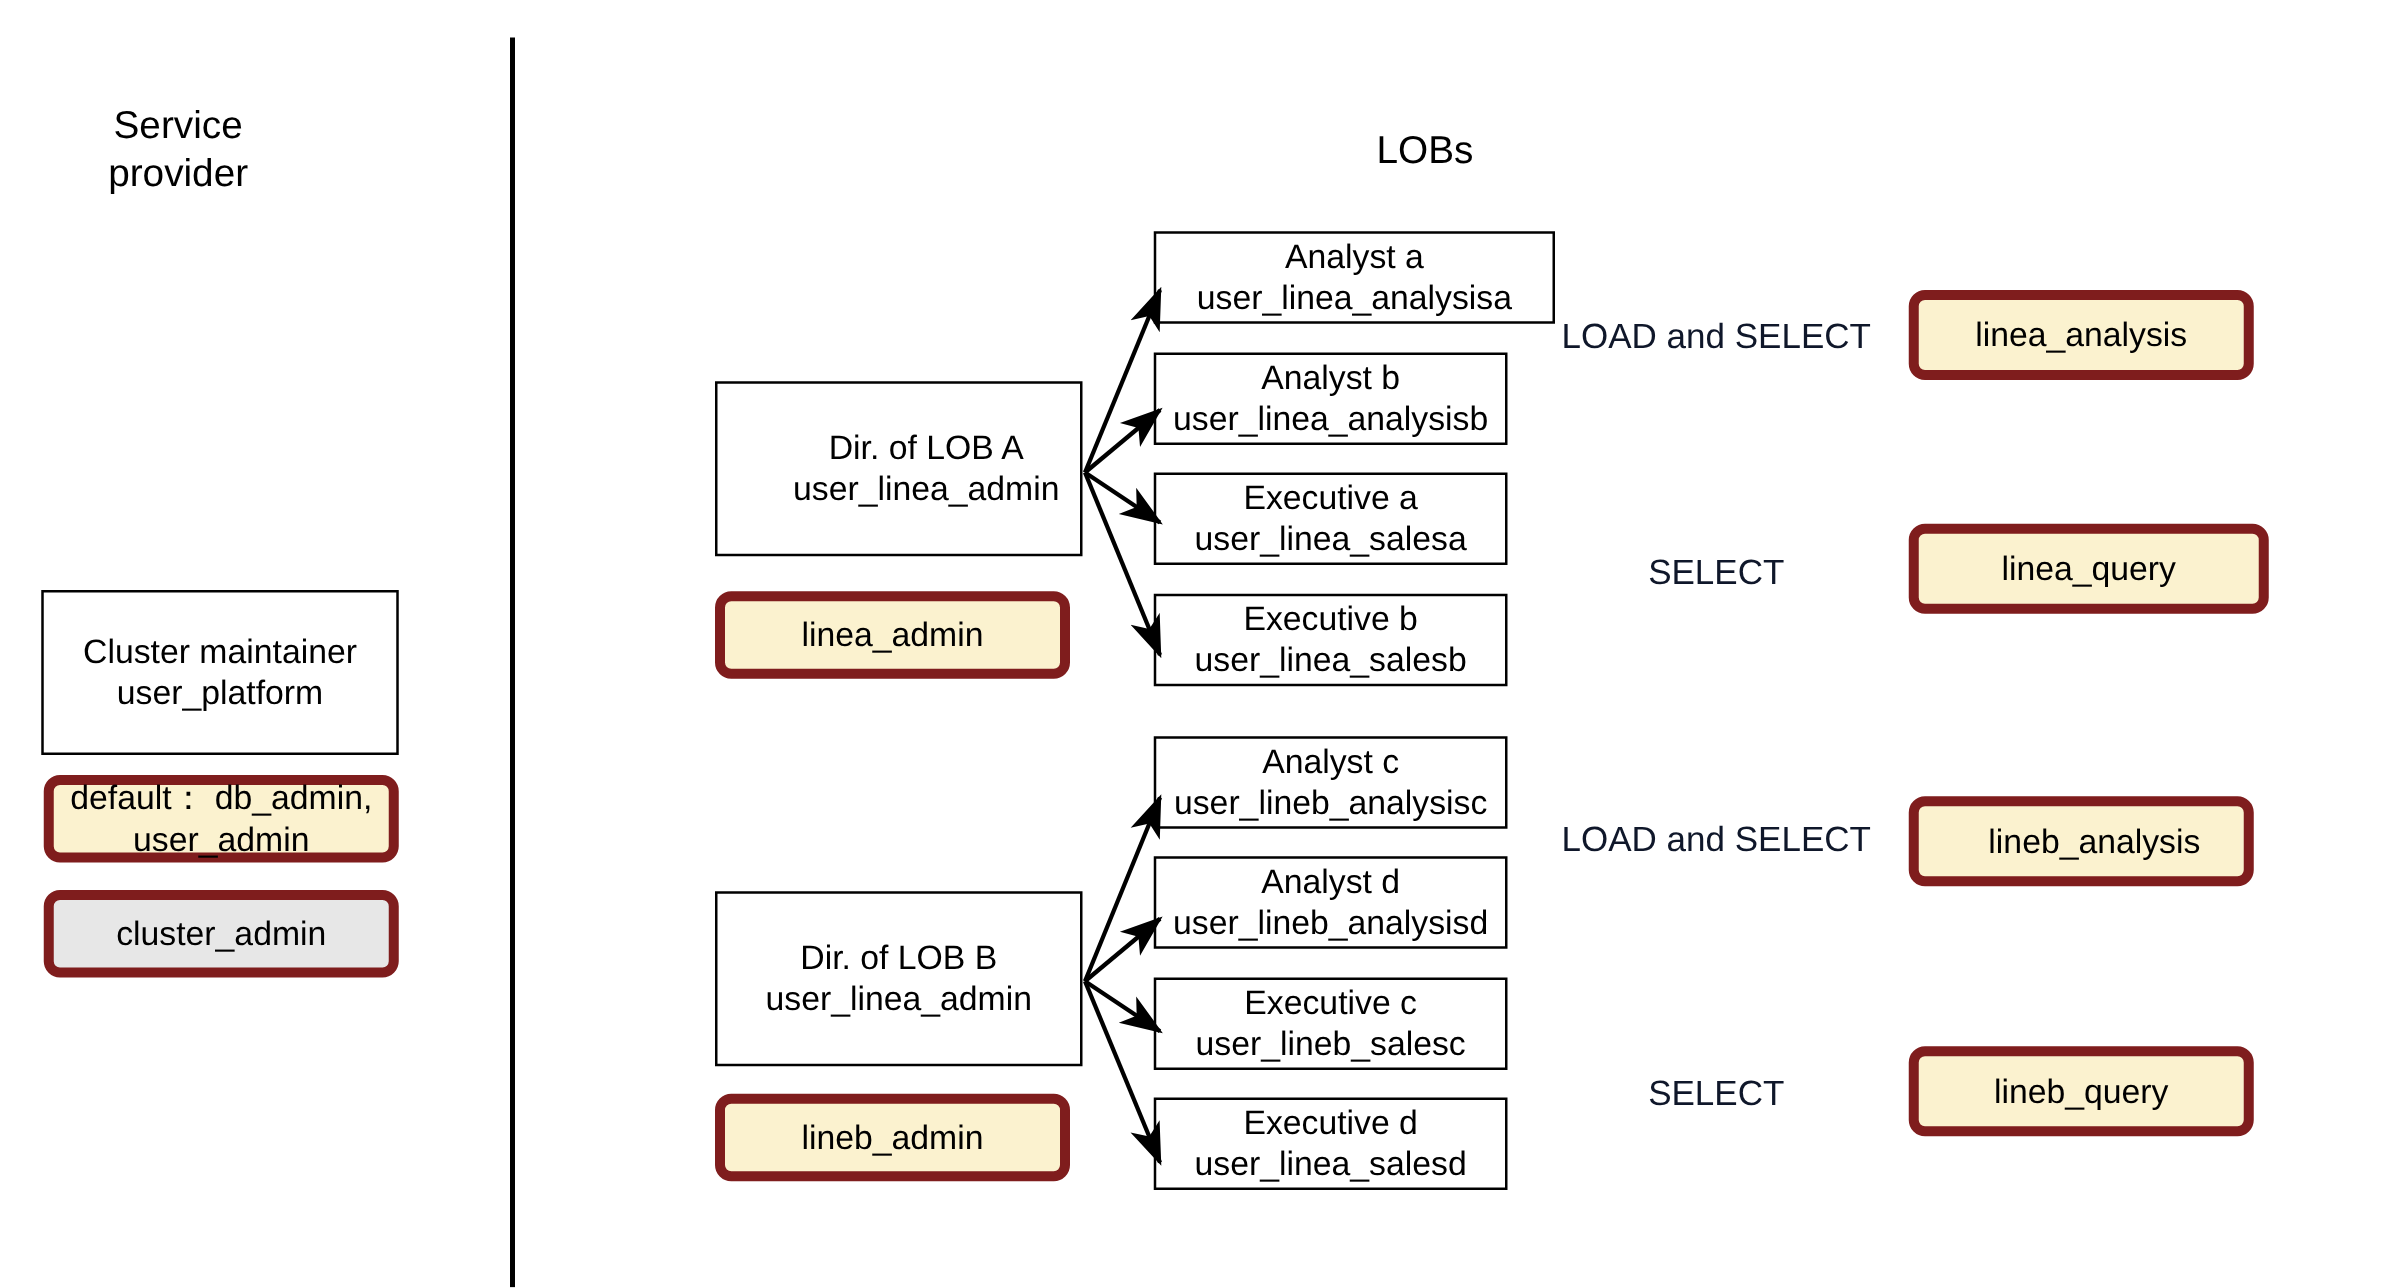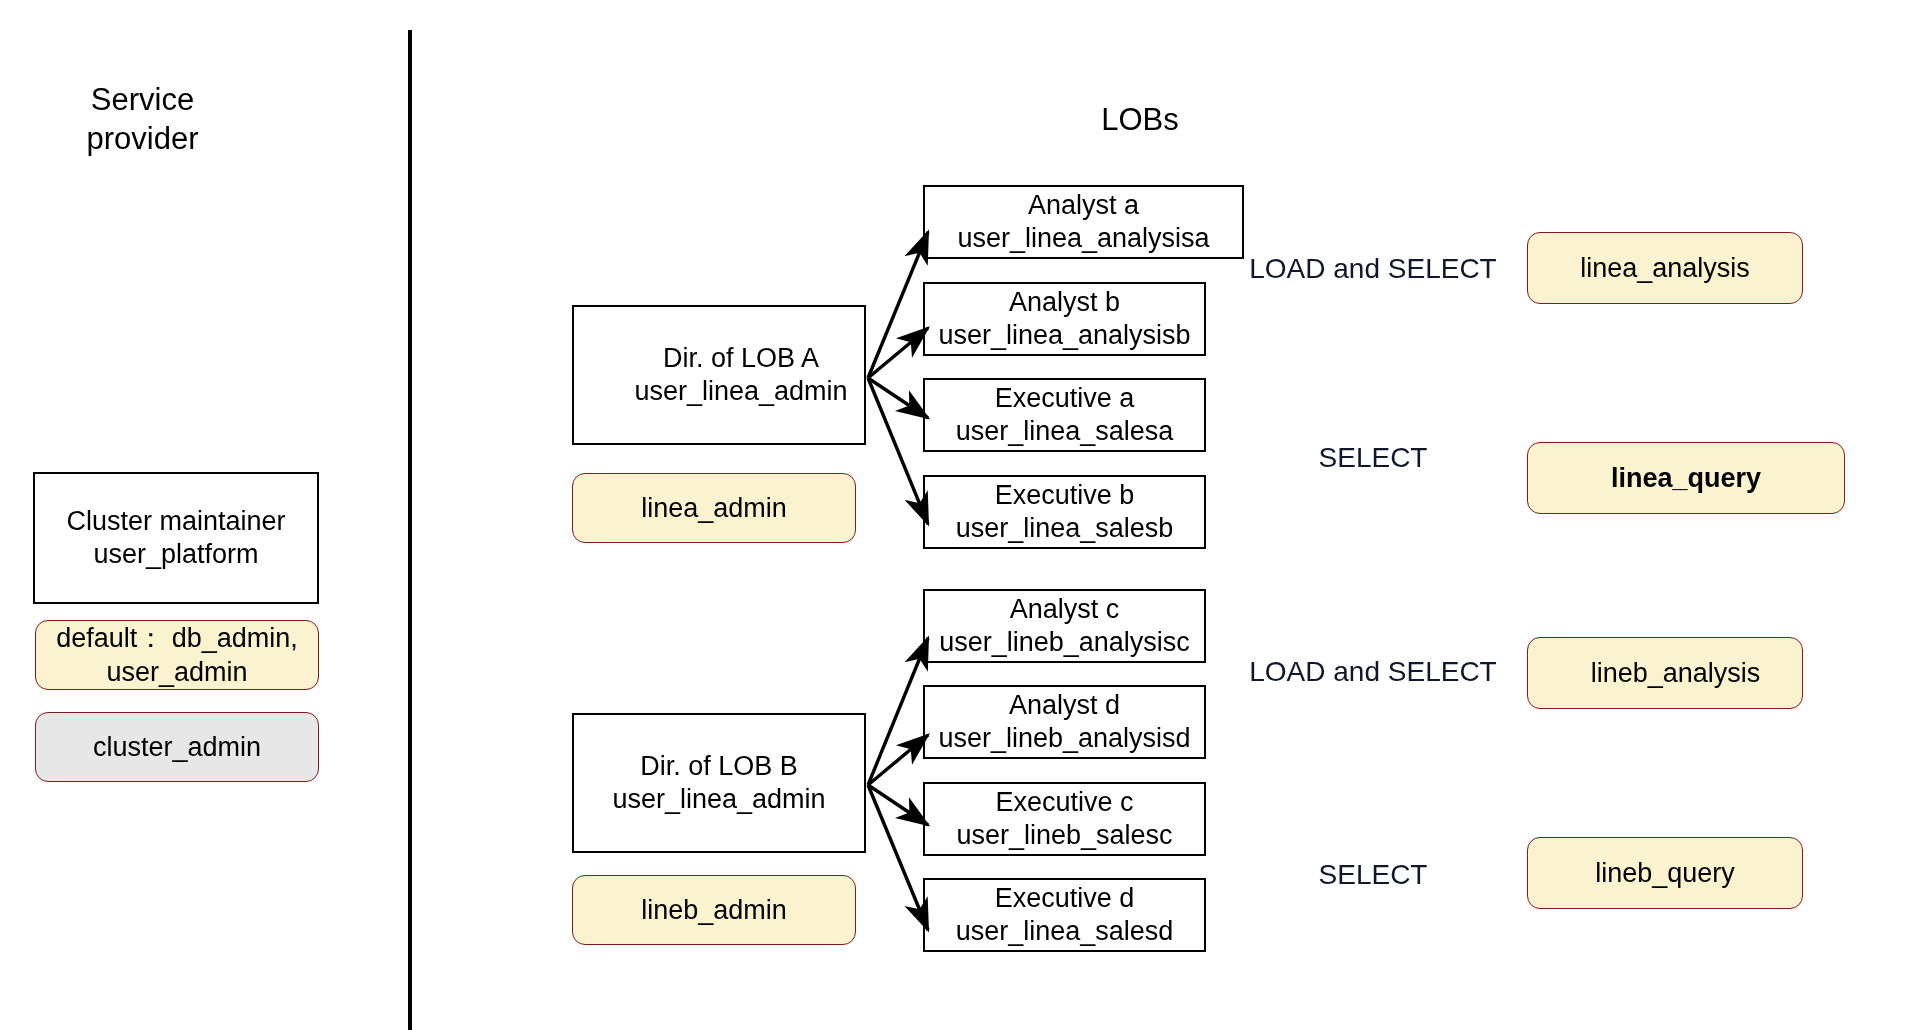--- a/index.html
+++ b/index.html
@@ -47,21 +47,21 @@
     justify-content: center;
     text-align: center;
     font-size: 27px;
     line-height: 33px;
     color: #000;
   }
   .node .l1, .node .l2 { display: block; white-space: nowrap; }
 
   
   .pill {
-    border: 1px solid #7f1d1d;
+    border: 8px solid #7f1d1d;
     border-radius: 13px;
     display: flex;
     flex-direction: column;
     align-items: center;
     justify-content: center;
     text-align: center;
     font-size: 27px;
     line-height: 34px;
     color: #000;
   }
@@ -142,21 +142,21 @@
   </div>
 
   <div class="abs perm-label" style="left:1228px; top:252px; width:290px;">LOAD and SELECT</div>
 
   <div class="abs pill yellow" style="left:1527px; top:232px; width:276px; height:72px;">
     <span class="l1">linea_analysis</span>
   </div>
 
   <div class="abs perm-label" style="left:1228px; top:441px; width:290px;">SELECT</div>
 
-  <div class="abs pill yellow" style="left:1527px; top:442px; width:318px; height:72px;font-weight:bold;">
+  <div class="abs pill yellow" style="left:1527px; top:419px; width:288px; height:72px;">
     <span class="l1">linea_query</span>
   </div>
 
   <div class="abs node" style="left:572px; top:713px; width:294px; height:140px;">
     <span class="l1">Dir. of LOB B</span>
     <span class="l2">user_linea_admin</span>
   </div>
 
   <div class="abs pill yellow" style="left:572px; top:875px; width:284px; height:70px;">
     <span class="l1">lineb_admin</span>

